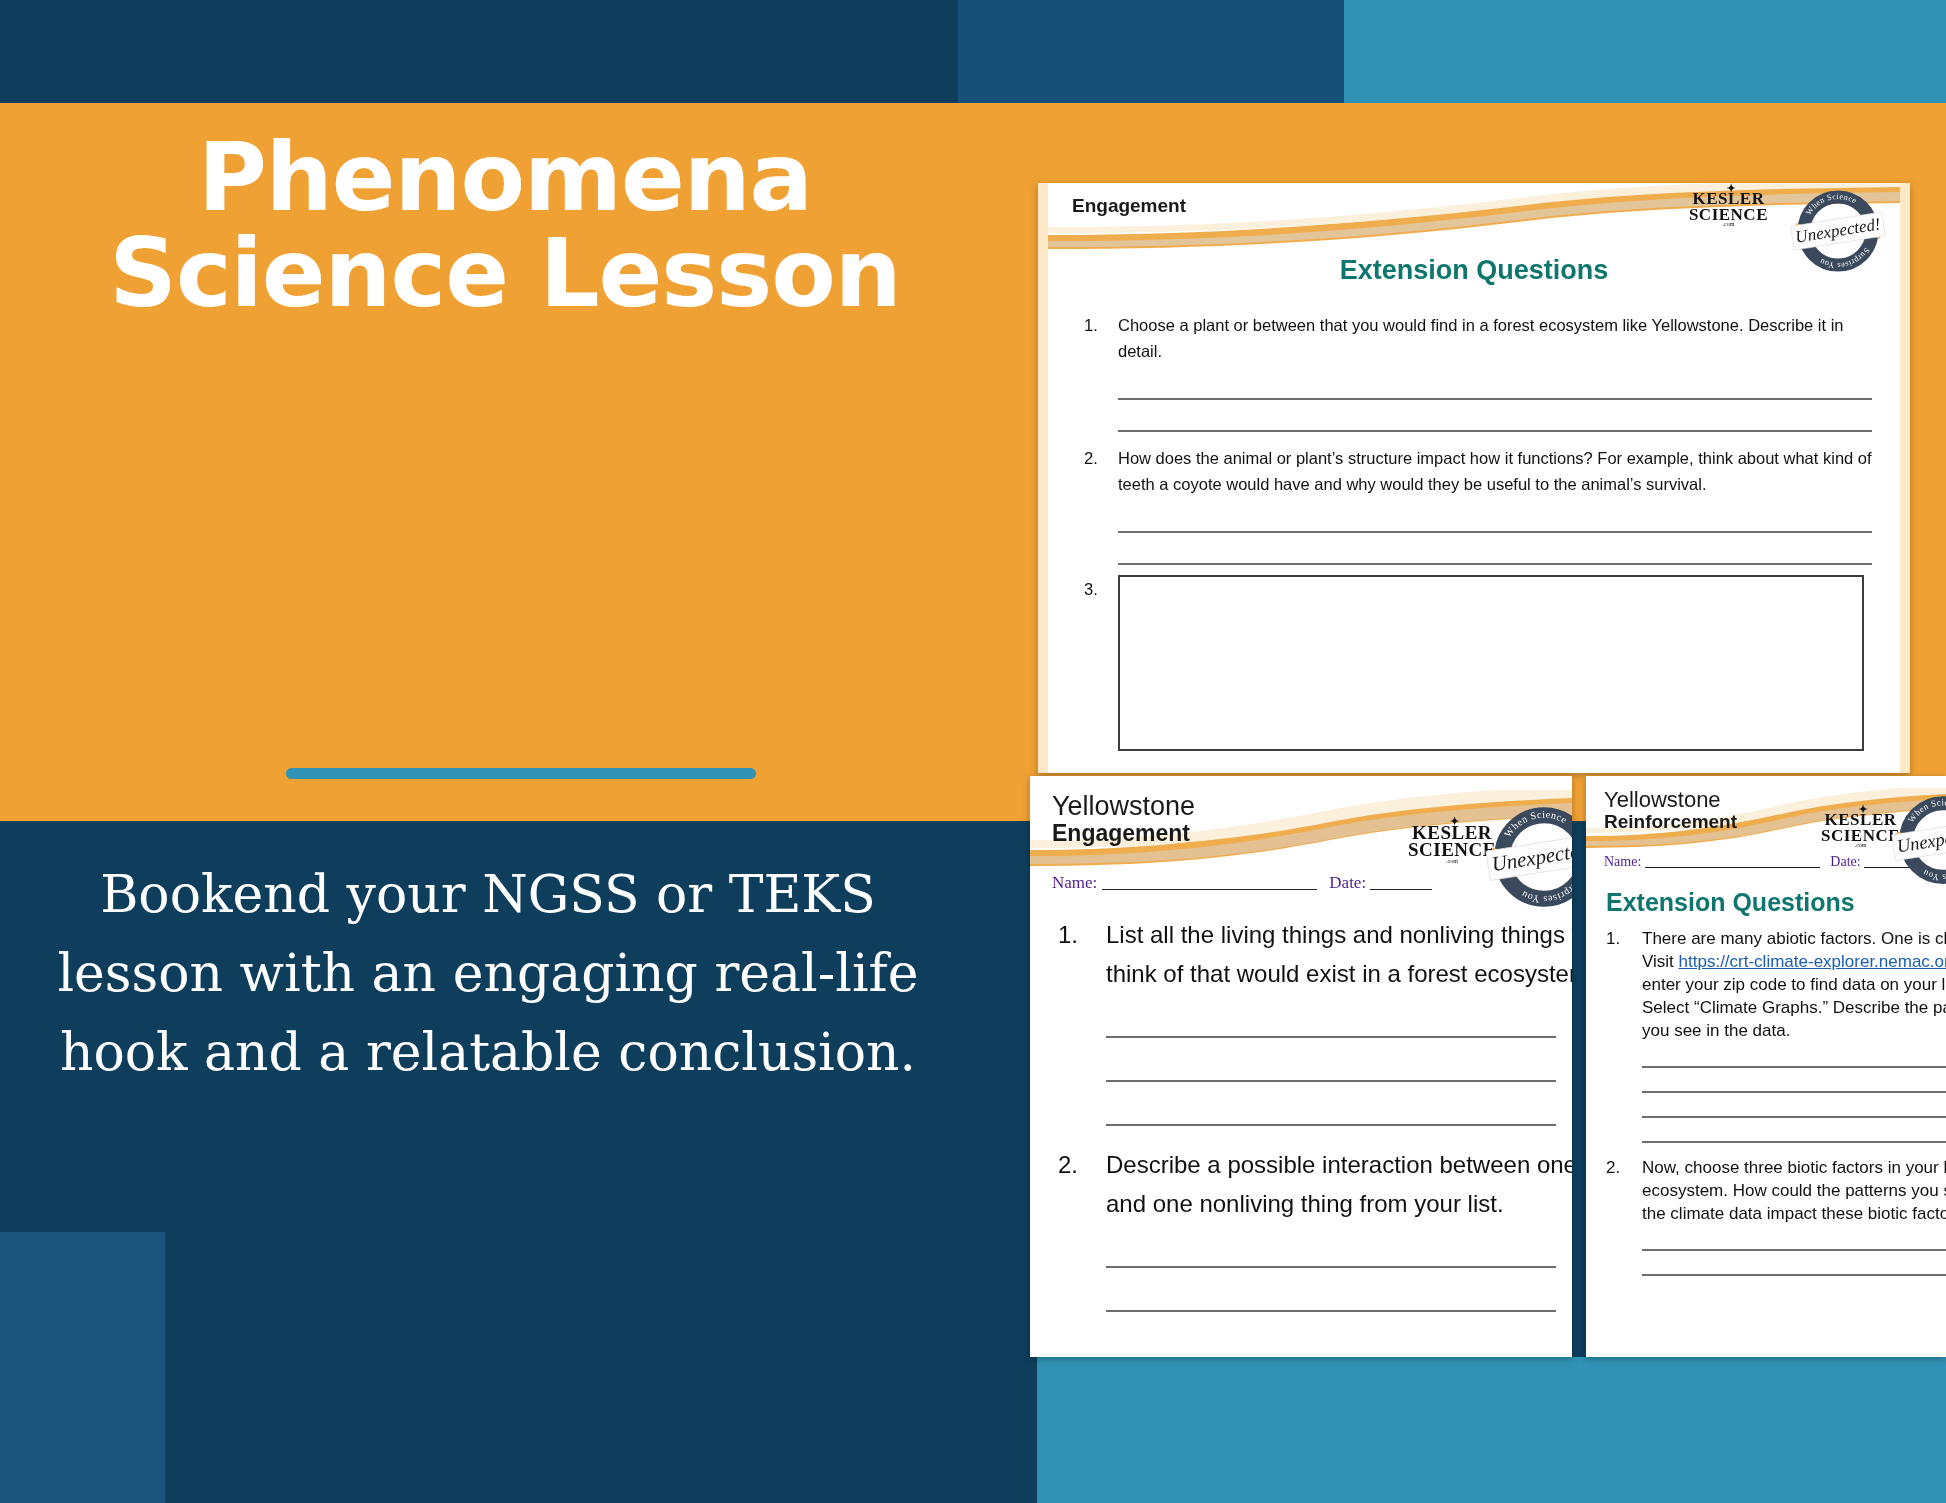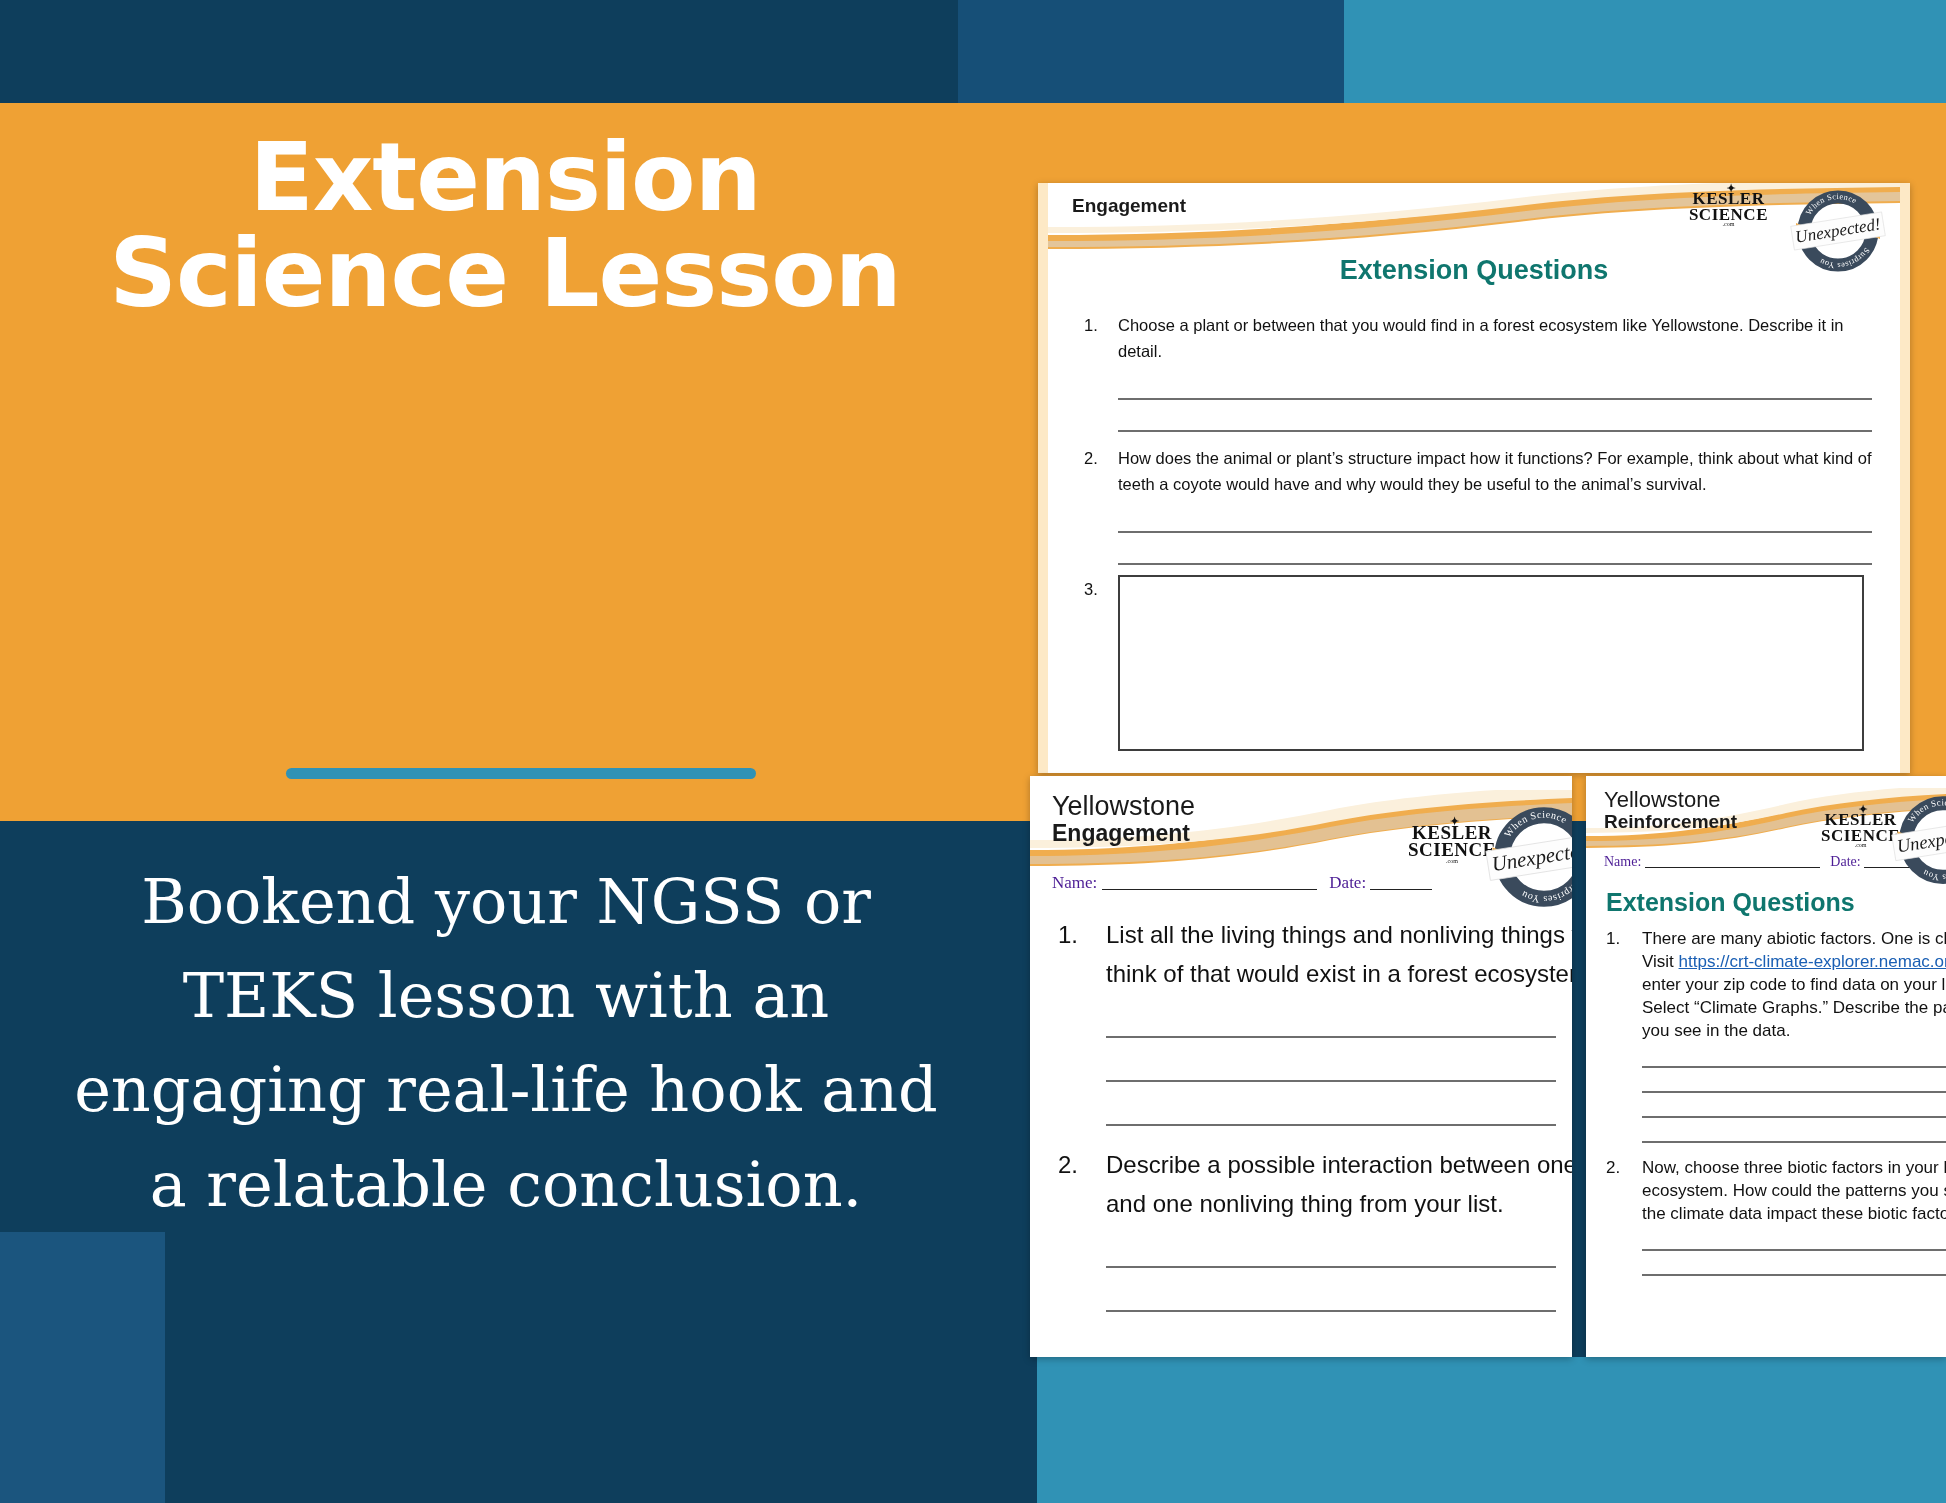--- a/index.html
+++ b/index.html
@@ -46,27 +46,27 @@
   #title-divider {
     position: absolute;
     left: 286px; top: 768px;
     width: 470px; height: 11px;
     background: #3092b5;
     border-radius: 6px;
   }
 
   #subtitle-block {
     position: absolute;
-    left: 56px; top: 855px;
+    left: 38px; top: 855px;
     width: 900px;
     text-align: center;
     color: #ffffff;
     font-family: "DejaVu Serif", serif;
     font-weight: normal;
-    font-size: 62px;
+    font-size: 52px;
     line-height: 1.52;
   }
 
   
   .sheet {
     position: absolute;
     background: #ffffff;
     overflow: hidden;
     box-shadow: 0 2px 7px rgba(0,0,0,0.28);
   }
@@ -216,21 +216,21 @@
   <div class="bg-block" id="bg-navy-base"></div>
   <div class="bg-block" id="bg-teal-topright"></div>
   <div class="bg-block" id="bg-navy-tab"></div>
   <div class="bg-block" id="bg-orange-main"></div>
   <div class="bg-block" id="bg-orange-right"></div>
   <div class="bg-block" id="bg-lightnavy-sq"></div>
   <div class="bg-block" id="bg-navy-bottomleft"></div>
   <div class="bg-block" id="bg-teal-bottom"></div>
 
   <div id="title-block">
-    <span class="tline">Extension</span>
+    <span class="tline">Phenomena</span>
     <span class="tline">Science Lesson</span>
   </div>
 
   <div id="title-divider"></div>
 
   <div id="subtitle-block">Bookend your NGSS or TEKS lesson with an engaging real-life hook and a relatable conclusion.</div>
 
   <div class="sheet" id="sheet-1">
     <div class="edge-l"></div>
     <div class="edge-r"></div>

